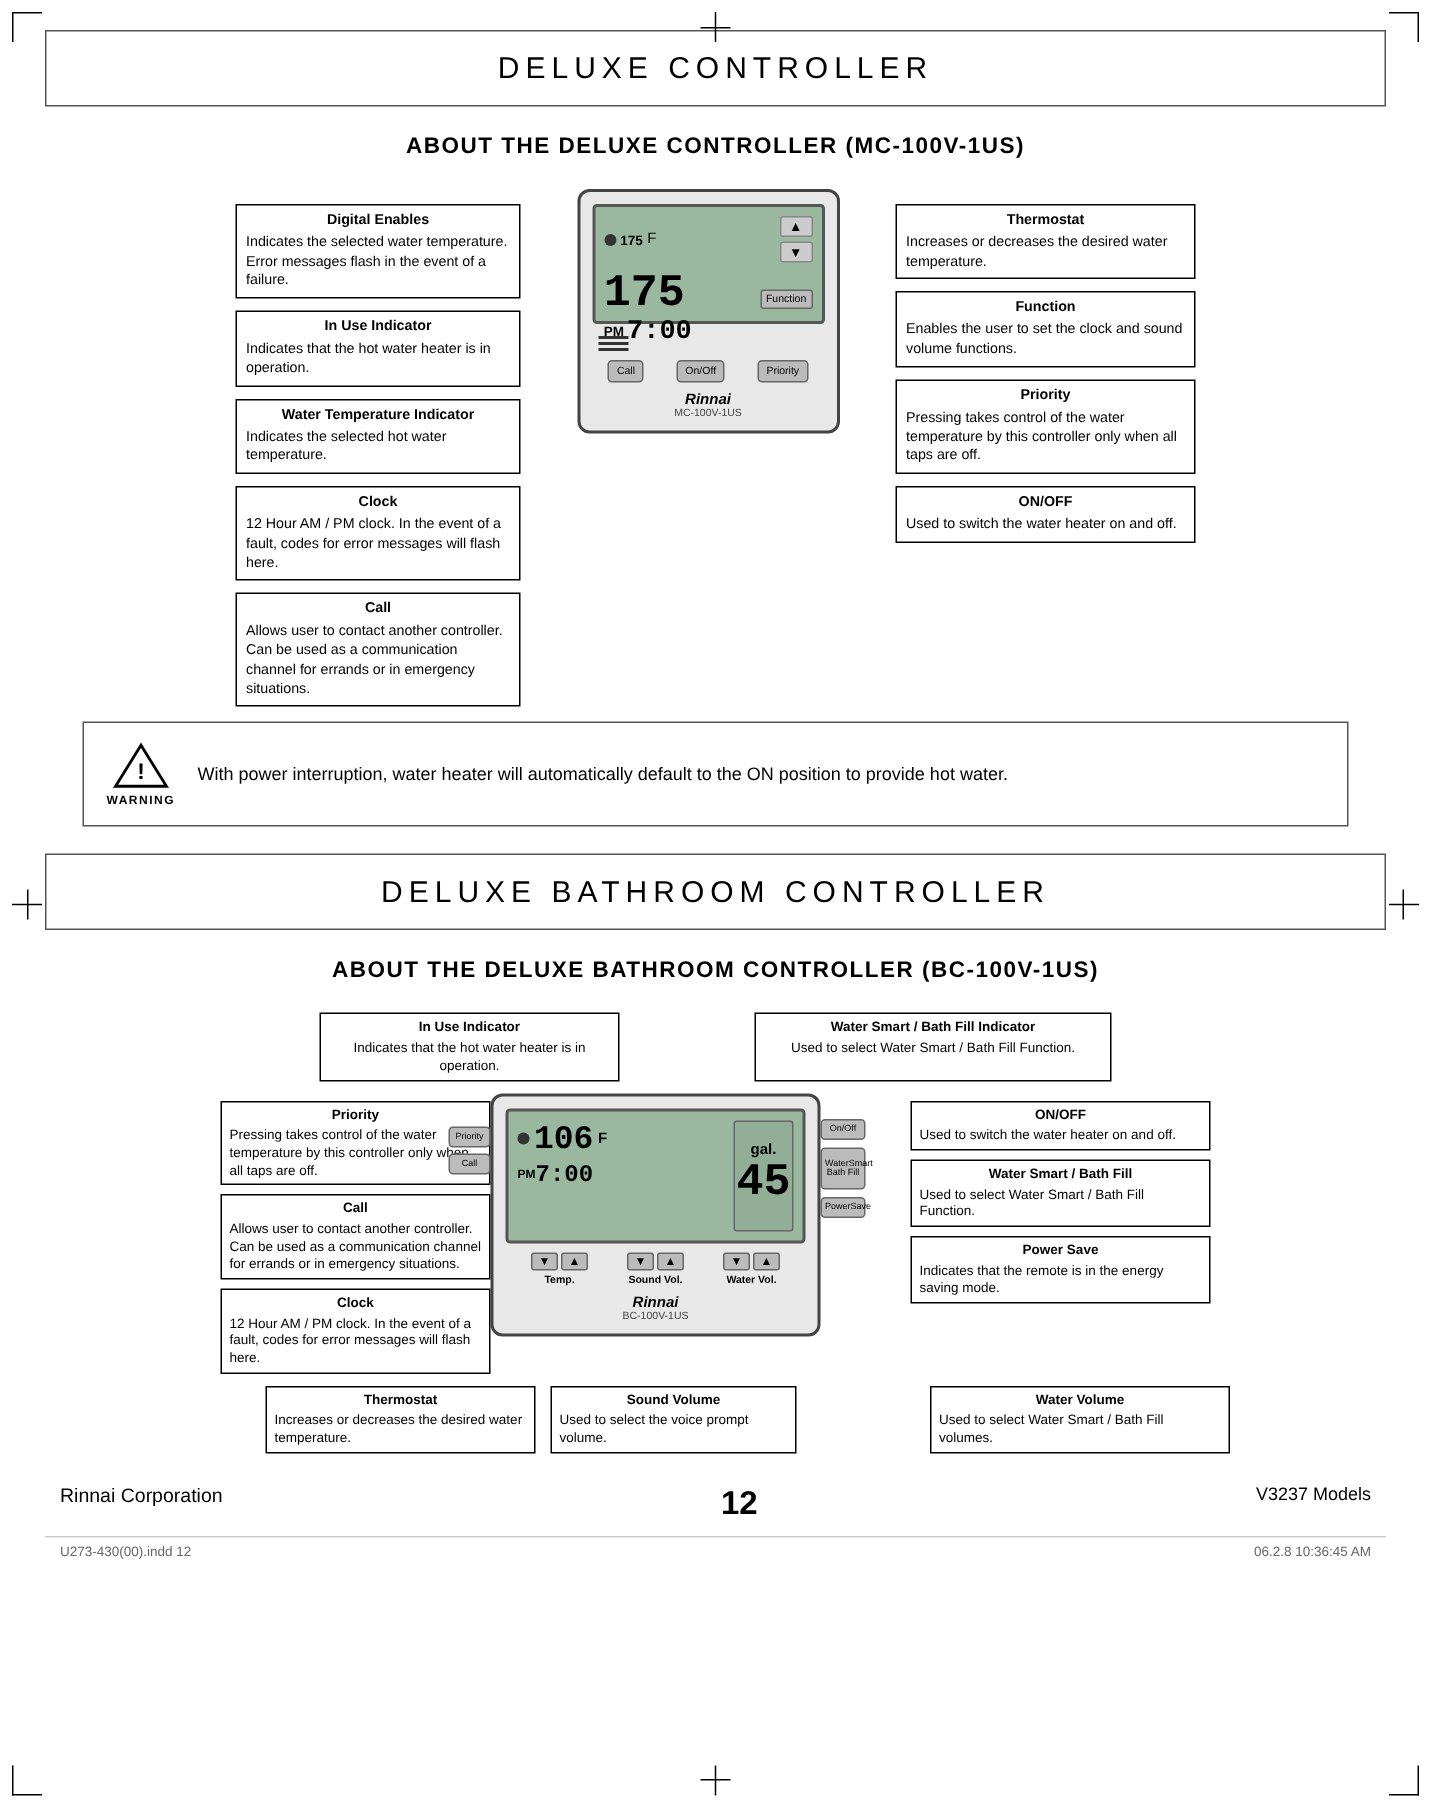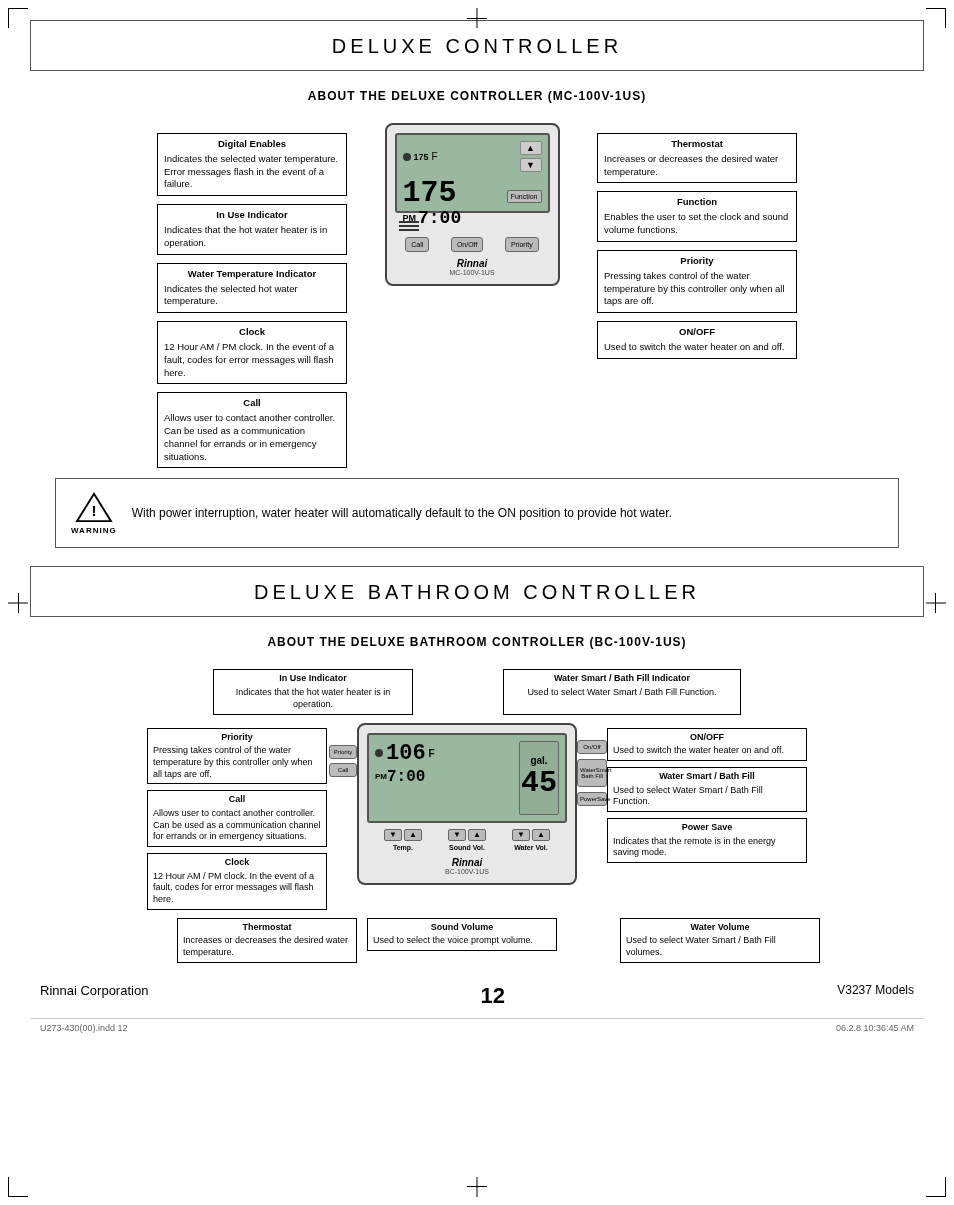--- a/index.html
+++ b/index.html
@@ -98,21 +98,21 @@
       font-size: 20px;
       letter-spacing: 4px;
       padding: 14px 0 12px;
       font-weight: normal;
     }
 
     
     .about-heading {
       text-align: center;
       font-weight: bold;
-      font-size: 12px;
+      font-size: 15px;
       margin-bottom: 10px;
       letter-spacing: 1px;
     }
 
     
     .warning-box {
       border: 1px solid #555;
       margin: 0 25px 18px;
       display: flex;
       align-items: center;
@@ -458,21 +458,21 @@
       padding: 3px 5px;
       font-size: 9px;
       line-height: 1.3;
       width: 200px;
     }
 
     .bath-device-center {
       width: 280px;
       display: flex;
       align-items: center;
-      justify-content: center;
+      justify-content: flex-start;
       position: relative;
     }
 
     
     .indicator-dot {
       width: 8px;
       height: 8px;
       border-radius: 50%;
       background: #333;
       display: inline-block;
@@ -742,21 +742,21 @@
     </div>
 
     <div style="display:flex;justify-content:center;gap:10px;margin-top:8px;padding:0 20px;">
       <div style="width:180px;">
         <div class="bath-label-item">
           <span class="label-title">Thermostat</span>
           <span>Increases or decreases the desired water temperature.</span>
         </div>
       </div>
       <div style="width:200px;">
-        <div class="bath-label-item" style="width:190px;">
+        <div class="bath-label-item" style="width:164px;">
           <span class="label-title">Sound Volume</span>
           <span>Used to select the voice prompt volume.</span>
         </div>
       </div>
       <div style="width:200px;padding-left:43px;">
         <div class="bath-label-item-right" style="width:200px;">
           <span class="label-title">Water Volume</span>
           <span>Used to select Water Smart / Bath Fill volumes.</span>
         </div>
       </div>

